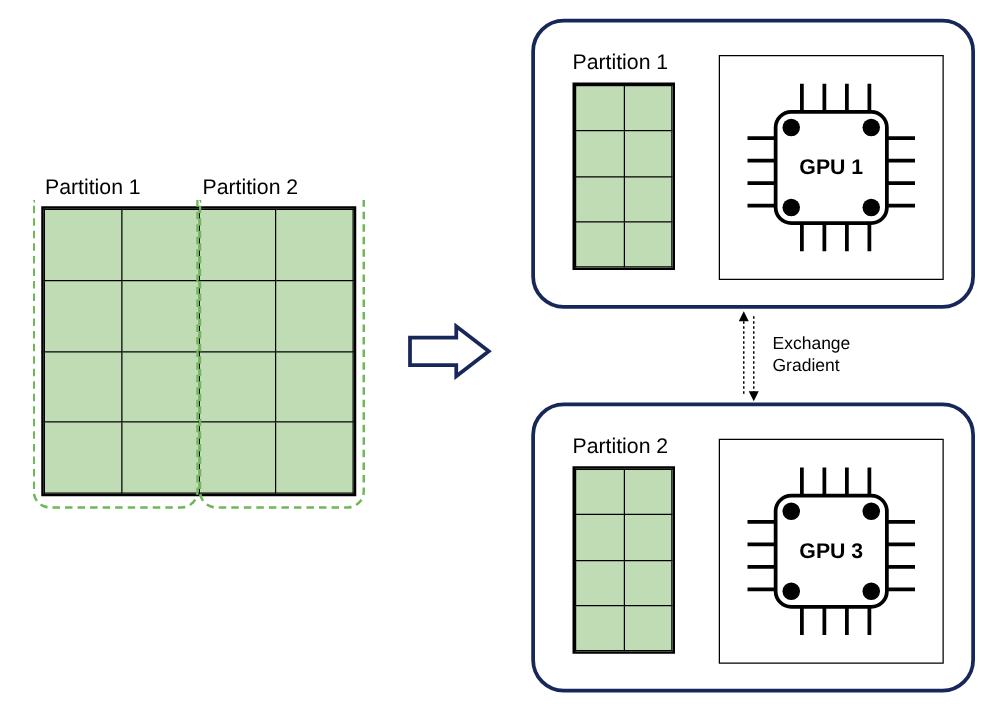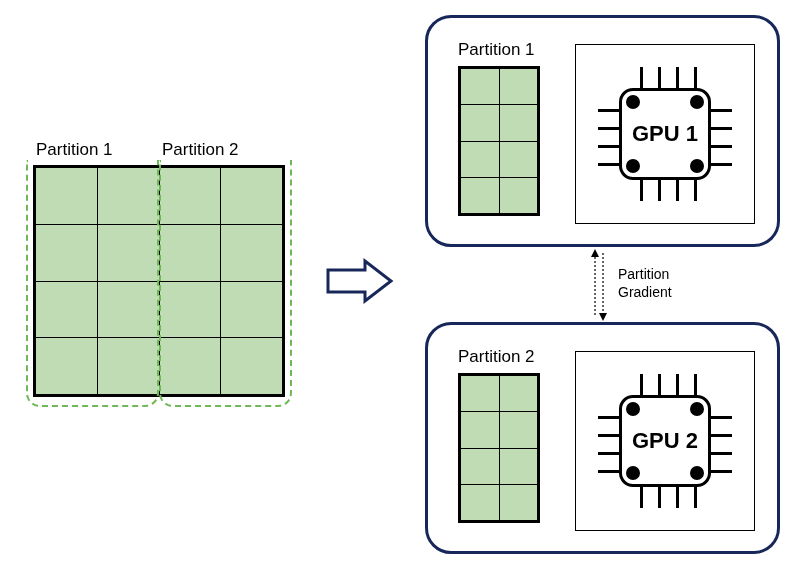--- a/index.html
+++ b/index.html
@@ -82,21 +82,21 @@
     left: 50%; top: 50%;
     transform: translate(-50%, -50%);
     width: 92px; height: 92px;
     border: 3px solid #000;
     border-radius: 14px;
     background: #fff;
     display: flex;
     align-items: center;
     justify-content: center;
     font-weight: 700;
-    font-size: 22px;
+    font-size: 17px;
   }
   .chip .pin {
     position: absolute;
     background: #000;
   }
   
   .pin.h { width: 3px; height: 22px; }
   
   .pin.v { width: 22px; height: 3px; }
   .dot {
@@ -240,21 +240,21 @@
       <tr>
             <td></td>
             <td></td>
           </tr>
     </tbody>
       </table>
   </div>
 
   <div class="gpu-box" style="left:147px; top:26px;">
     <div class="chip">
-      <span>GPU 2</span>
+      <span>GPU 3</span>
       <div class="dot" style="left:4px; top:4px;"></div>
       <div class="dot" style="right:4px; top:4px;"></div>
       <div class="dot" style="left:4px; bottom:4px;"></div>
       <div class="dot" style="right:4px; bottom:4px;"></div>
       <div class="pin h" style="left:18px; top:-24px;"></div>
       <div class="pin h" style="left:36px; top:-24px;"></div>
       <div class="pin h" style="left:54px; top:-24px;"></div>
       <div class="pin h" style="left:72px; top:-24px;"></div>
       <div class="pin h" style="left:18px; bottom:-24px;"></div>
       <div class="pin h" style="left:36px; bottom:-24px;"></div>
@@ -272,15 +272,15 @@
   </div>
 </div>
 
 <svg class="grad-arrow" style="left:590px; top:247px;" width="24" height="76">
   <line x1="5" y1="6" x2="5" y2="70" stroke="#000" stroke-width="1.2" stroke-dasharray="2 2"></line>
   <line x1="13" y1="6" x2="13" y2="70" stroke="#000" stroke-width="1.2" stroke-dasharray="2 2"></line>
   <polygon points="5,2 1,10 9,10" fill="#000"></polygon>
   <polygon points="13,74 9,66 17,66" fill="#000"></polygon>
 </svg>
 <div class="grad-exchange" style="left:618px; top:266px;">
-  <div>Partition</div>
+  <div>Exchange</div>
   <div>Gradient</div>
 </div>
 
 </body></html>

